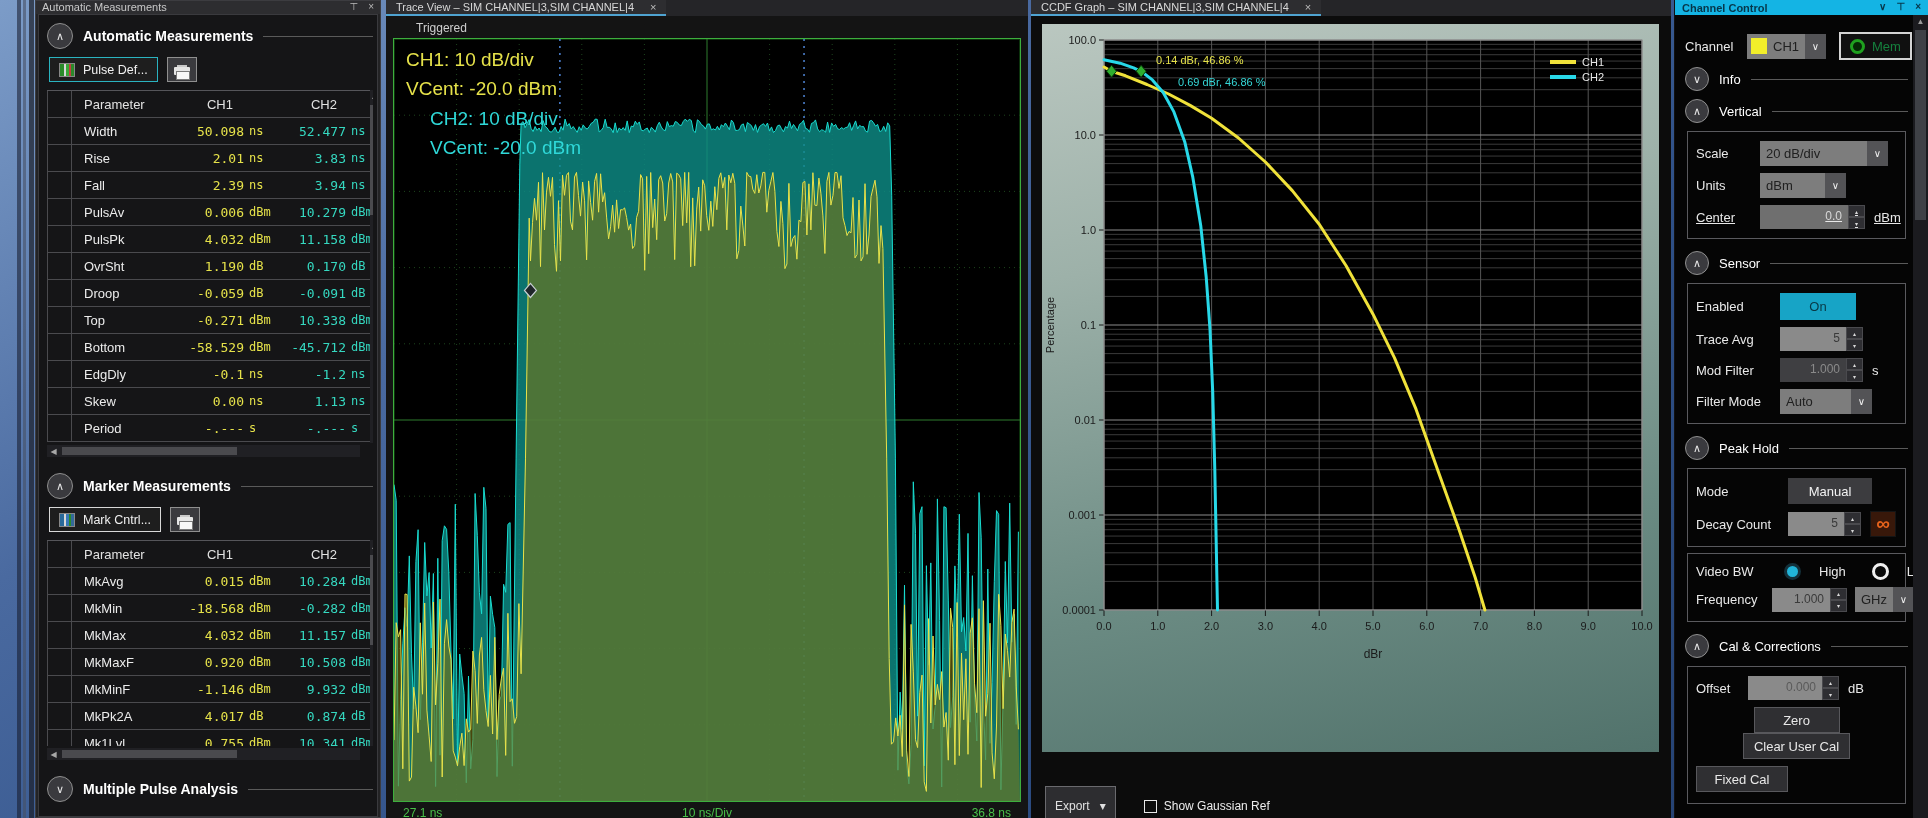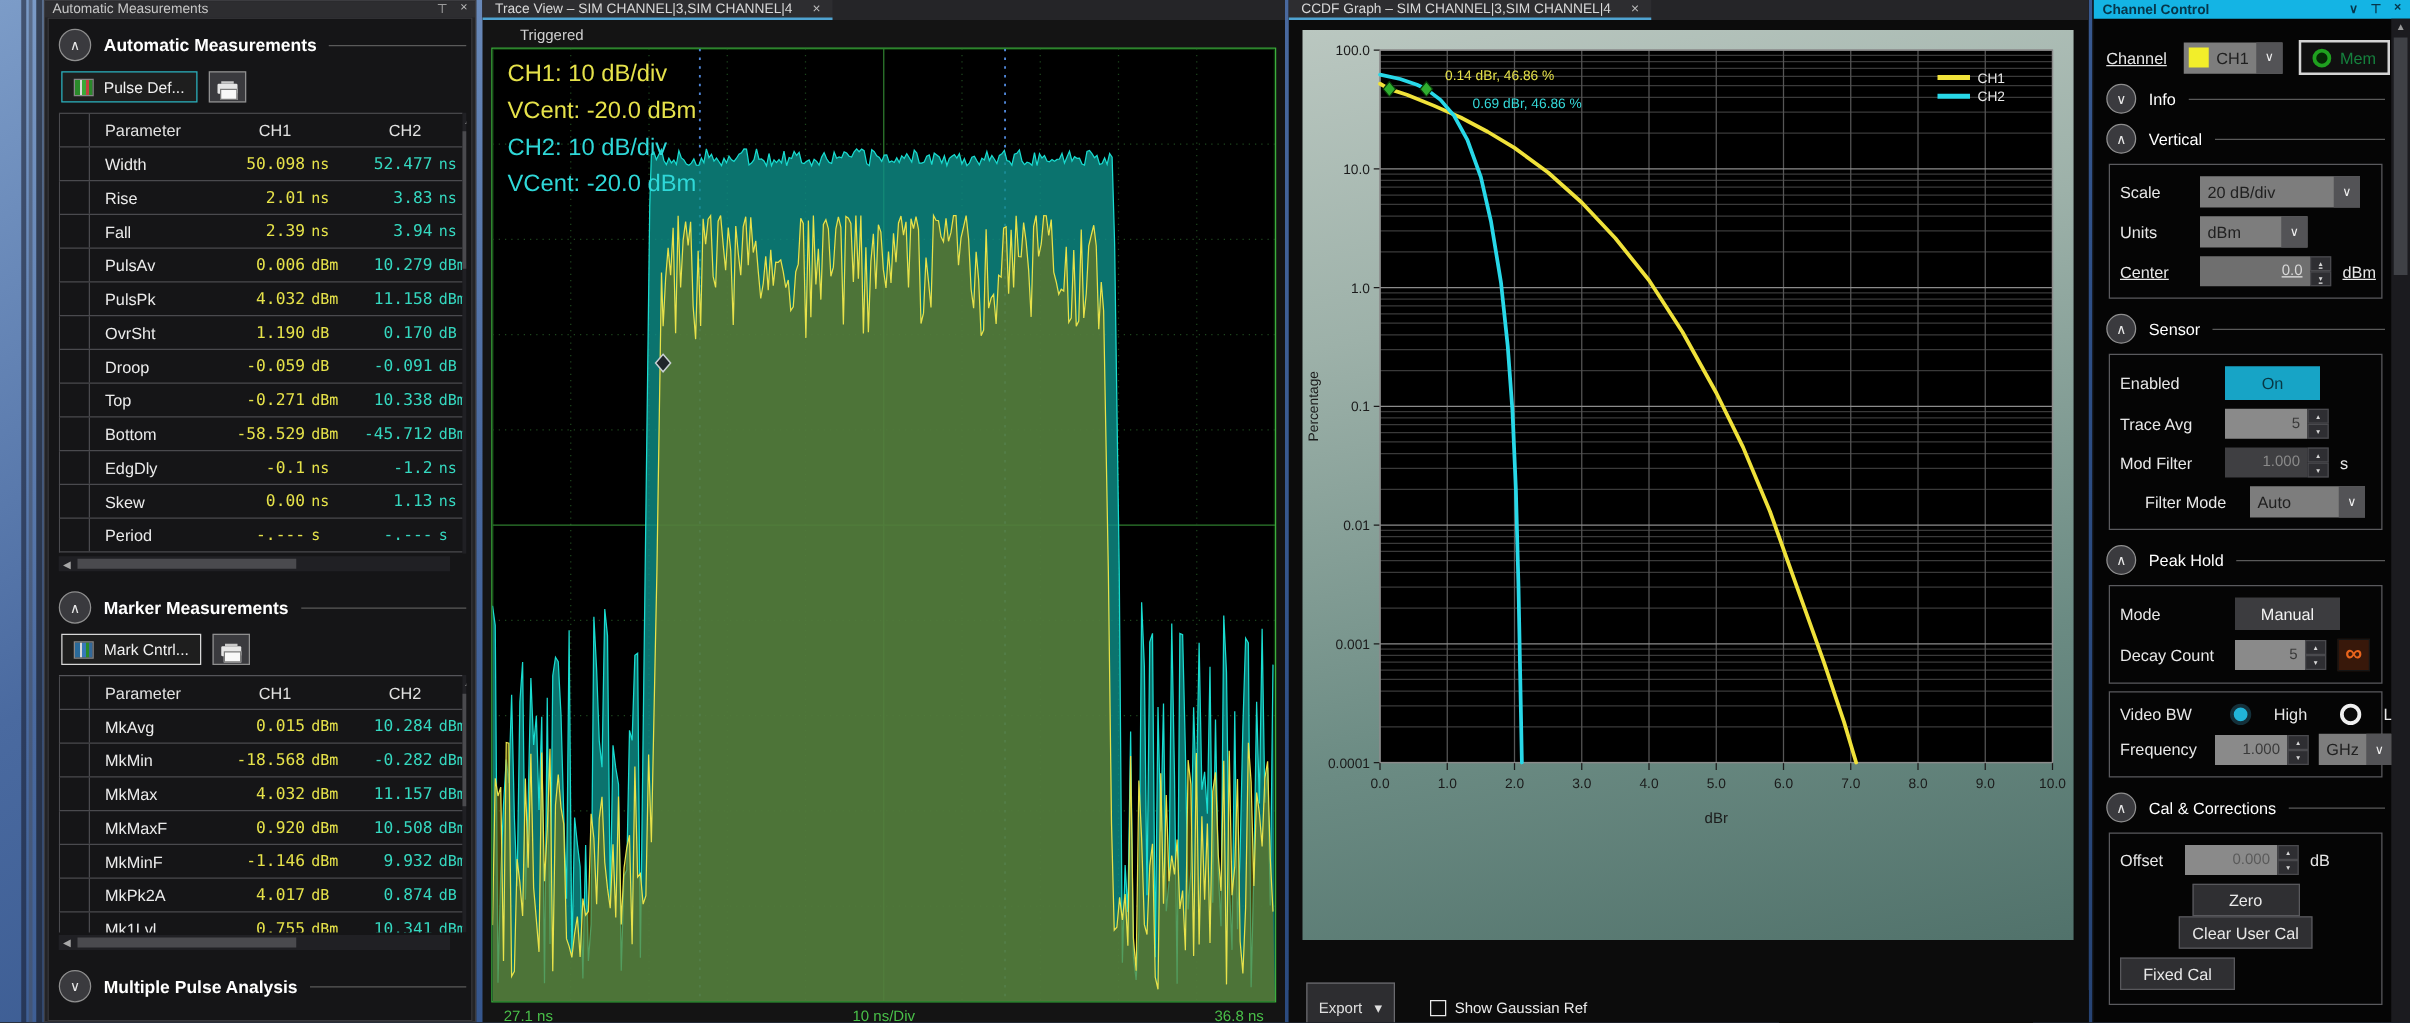--- a/index.html
+++ b/index.html
@@ -61,21 +61,21 @@
   .thumbh{height:8px;width:175px;background:#4a4a4e;margin-left:2px;}
   .mpa{margin-top:16px;}
   
   .trace-win{left:386px;width:642px;background:#141414;}
   .trace-status{position:absolute;left:30px;top:21px;color:#cfcfcf;font-size:12px;}
   .trace-plot{position:absolute;left:7px;top:38px;width:628px;height:764px;background:#000;
     border:1px solid #3dae3d;box-shadow:inset 0 0 0 1px #0c320c;}
   .trace-plot svg{position:absolute;left:0;top:0;}
   .overlay{position:absolute;left:12px;top:6px;font-size:19px;line-height:1.55;pointer-events:none;}
   .oy{color:#e6e24a;}
-  .oc{color:#2fd8d8;}
+  .oc{color:#2fd8d8;margin-left:24px;}
   .xlab{position:absolute;left:7px;top:806px;width:628px;display:flex;justify-content:space-between;
     padding:0 10px;color:#49c049;font-size:12px;}
   
   .ccdf-win{left:1031px;width:640px;background:#0c0c0c;}
   .ccdf-chart{position:absolute;left:11px;top:24px;width:618px;height:728px;
     background:linear-gradient(168deg,#bac7c0 0%,#9db1a9 30%,#6b8b83 70%,#51726b 100%);
     border-right:1px solid #0a0a0a;}
   .ccdf-foot{position:absolute;left:0;top:792px;width:640px;height:28px;background:#0c0c0c;
     display:flex;align-items:center;gap:28px;padding-left:14px;}
   .export{display:flex;align-items:center;gap:10px;background:#2d2d30;border:1px solid #6a6a6e;color:#e0e0e0;
@@ -565,21 +565,21 @@
         <span>×</span>
       </span>
     </div>
     <div class="ctrl-scroll">
       <span class="arr">▲</span>
       <div class="thumbc"></div>
     </div>
     <div class="ctrl-body">
 
       <div class="crow">
-        <span class="lbl" style="width:62px;text-decoration:underline;">Channel</span>
+        <span class="lbl" style="width:62px;">Channel</span>
         <div class="combo" style="width:118px;">
           <span class="swatch"></span>
           <span class="cv">CH1</span>
           <span class="dd">∨</span>
         </div>
         <button class="membtn">
           <span class="memicon"></span>
           <span>Mem</span>
         </button>
       </div>
@@ -650,21 +650,21 @@
           <div class="spin dim">
             <span class="fld">1.000</span>
             <span class="btns">
                 <span>▴</span>
                 <span>▾</span>
               </span>
           </div>
           <span class="unit">s</span>
         </div>
         <div class="crow" style="margin-bottom:0;">
-          <span class="lbl" style="width:84px;margin-left:20px;">Filter Mode</span>
+          <span class="lbl" style="width:84px;">Filter Mode</span>
           <div class="combo" style="width:92px;">
             <span class="cv">Auto</span>
             <span class="dd">∨</span>
           </div>
         </div>
       </div>
 
       <div class="sect-h">
         <span class="circ" style="width:24px;height:24px;">∧</span>
         <span class="sect-t" style="font-size:13px;font-weight:normal;">Peak Hold</span>

